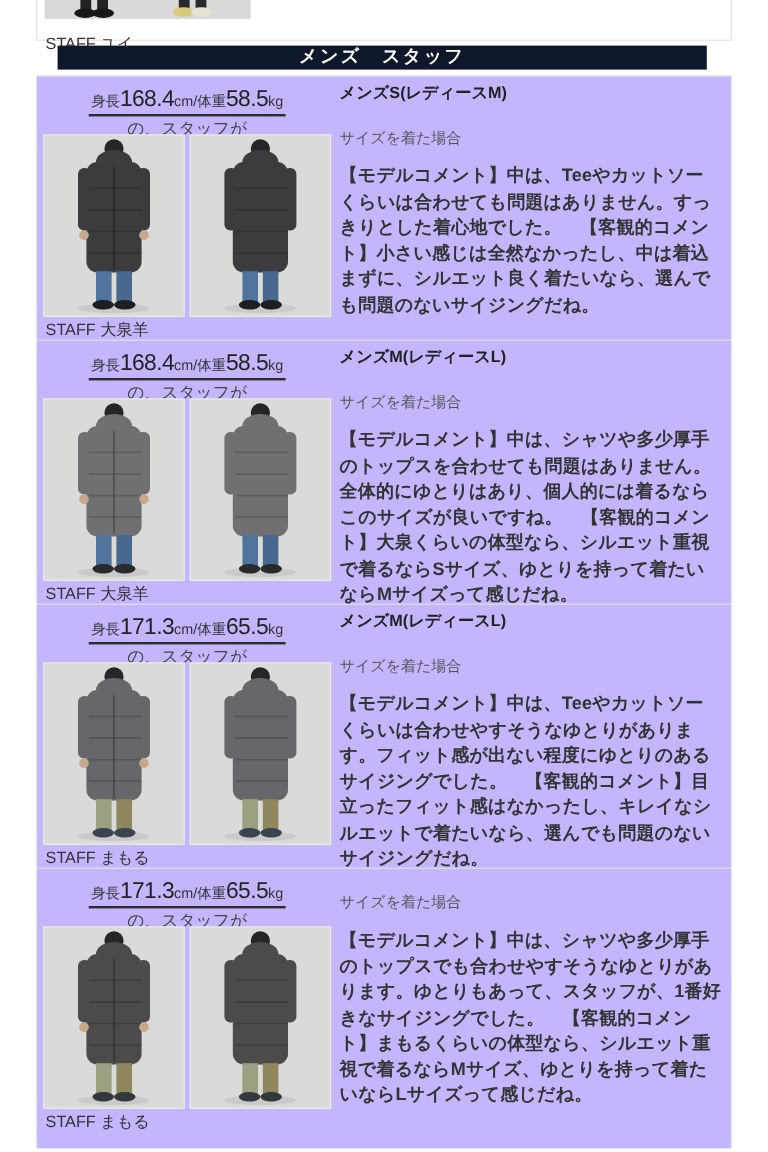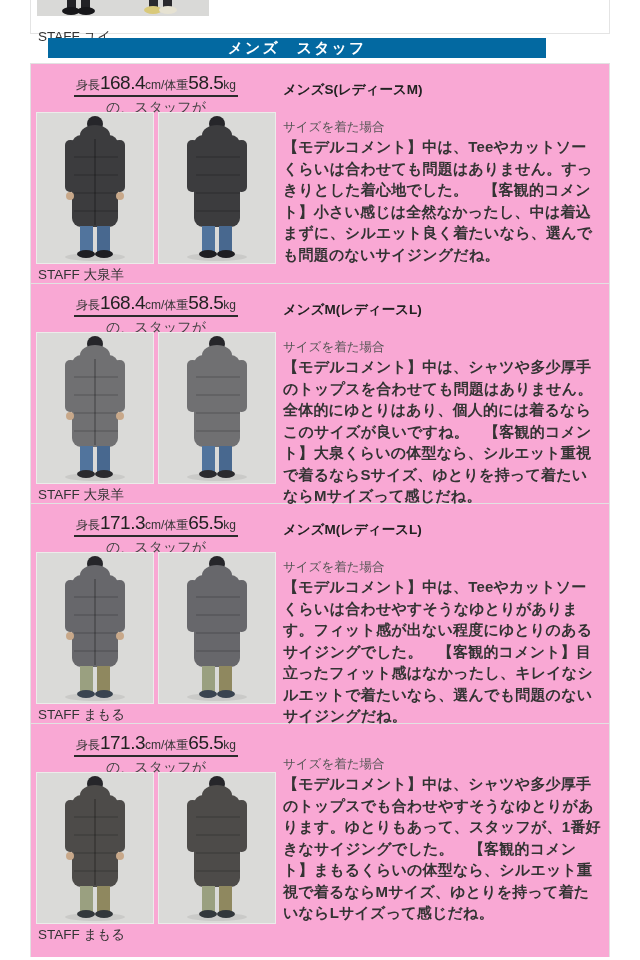--- a/index.html
+++ b/index.html
@@ -7,49 +7,49 @@
     font-family:"Liberation Sans","DejaVu Sans",sans-serif; color:#333; }
   .page { position:relative; width:640px; height:960px; background:#fff; }
 
   
   .prev-box { position:absolute; left:30px; top:-2px; width:580px; height:36px;
     border:1px solid #e4e4e4; border-top:none; background:#fff; }
   .prev-photo { position:absolute; left:6px; top:0; width:172px; height:18px; display:block; }
   .prev-staff { position:absolute; left:7px; top:18px; font-size:13.5px; color:#333;margin-top:12px; }
 
   
-  .banner { position:absolute; left:48px; top:38px; width:498px; height:20px;
-    background:#0369a1; color:#fff; font-weight:bold; font-size:15px;
+  .banner { position:absolute; left:48px; top:38px; width:541px; height:20px;
+    background:#0f172a; color:#fff; font-weight:bold; font-size:15px;
     text-align:center; line-height:20px; letter-spacing:2px; }
 
   
   .content { position:absolute; left:30px; top:63px; width:580px; height:894px;
-    border:1px solid #e2e2e2; border-bottom:none; background:#f9a8d4; }
+    border:1px solid #e2e2e2; border-bottom:none; background:#c4b5fd; }
   .section { position:relative; width:100%; height:220px; border-bottom:1px solid #e2e2e2; }
   .section:last-child { height:237px; border-bottom:none; }
 
   
   .left-col { position:absolute; left:0; top:0; width:250px; height:100%; }
   .spec { width:100%; text-align:center; padding-top:8px; }
   .spec-line { display:inline-block; border-bottom:2px solid #2b2b2b; padding:0 2px 1px 2px; white-space:nowrap; }
   .spec-lbl { font-size:12px; color:#333; }
   .spec-val { font-size:19px; color:#222; letter-spacing:-0.5px; }
   .spec-unit { font-size:12px; color:#333; }
   .spec-sub { font-size:14px; color:#444; margin-top:2px; }
   .photo-row { position:absolute; left:5px; top:48px; width:240px; height:152px;
     display:flex; gap:4px; }
   .photo-frame { width:118px; height:152px; border:1px solid #ececea; background:#dadad8; }
   .photo-frame svg { display:block; }
   .staff-name { position:absolute; left:7px; top:202px; font-size:13.5px; color:#333; }
 
   
-  .right-col { position:absolute; left:252px; top:12px; width:322px; height:100%; }
+  .right-col { position:absolute; left:252px; top:0; width:322px; height:100%; }
   .size-title { font-size:13.5px; font-weight:bold; color:#222; padding-top:5px; }
   .size-sub { font-size:12.5px; color:#555; margin-top:20px; }
-  .comment { margin-top:0; font-size:15px; font-weight:bold; color:#333;
+  .comment { margin-top:12px; font-size:15px; font-weight:bold; color:#333;
     line-height:21.5px; letter-spacing:0.2px; text-align:left; width:318px; }
 </style>
 </head>
 <body>
 
 <div class="page">
 
   <div class="prev-box">
     <svg class="prev-photo" width="172" height="18" viewBox="0 0 172 18">
       <rect width="172" height="18" fill="#d9d9d7"></rect>

